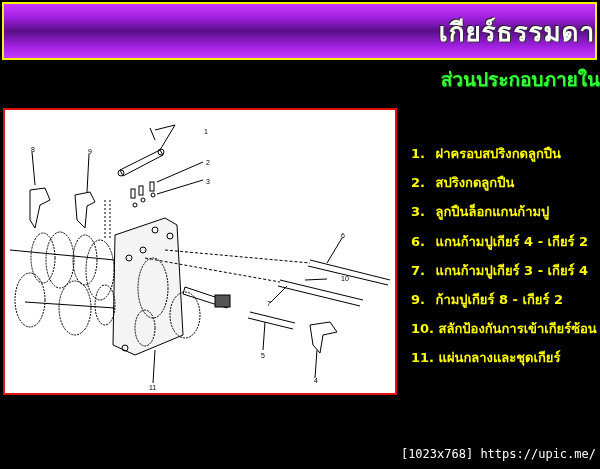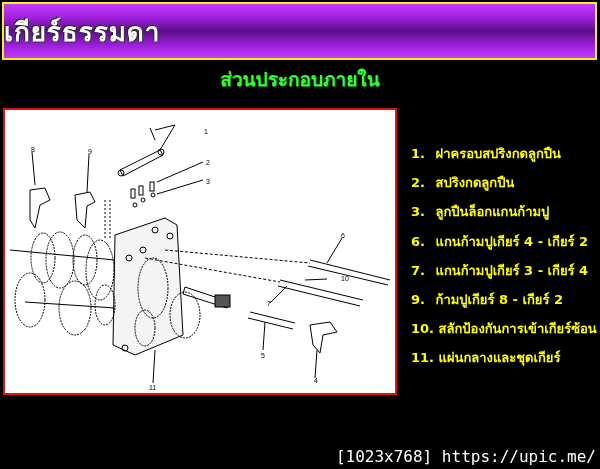--- a/index.html
+++ b/index.html
@@ -1,27 +1,27 @@
 <!DOCTYPE html>
 <html><head>
 <meta charset="utf-8">
 <style>
   html,body{margin:0;padding:0;}
   body{width:600px;height:469px;background:#000;position:relative;overflow:hidden;font-family:"DejaVu Sans",sans-serif;}
   .banner{position:absolute;left:2px;top:2px;width:591px;height:54px;border:2px solid #f2f20a;
     background:linear-gradient(to bottom,#c43cff 0%,#a020e0 25%,#5a0f86 50%,#a020e0 78%,#c43cff 100%);
-    display:flex;align-items:center;justify-content:flex-start;font-family:Liberation Mono, monospace;}
+    display:flex;align-items:center;justify-content:flex-end;font-family:Liberation Mono, monospace;}
   .banner-title{color:#fff;font-size:26px;font-weight:bold;text-shadow:1px 1px 0 #333,-1px -1px 0 #222;letter-spacing:1px;}
-  .subtitle{position:absolute;left:0;top:64px;width:600px;text-align:center;color:#33ff33;font-size:19px;font-weight:bold;text-shadow:1px 1px 0 #0a5a0a;}
+  .subtitle{position:absolute;left:0;top:64px;width:600px;text-align:right;color:#33ff33;font-size:19px;font-weight:bold;text-shadow:1px 1px 0 #0a5a0a;}
   .diagram{position:absolute;left:3px;top:108px;width:390px;height:283px;background:#fff;border:2px solid #e01010;}
   .diagram svg{width:100%;height:100%;}
   .legend{position:absolute;left:400px;top:133px;list-style:none;margin:11px;padding:0;}
   .legend li{color:#ffff00;font-size:13px;font-weight:bold;height:29.2px;line-height:20px;white-space:nowrap;}
   .legend .num{display:inline-block;min-width:20px;}
-  .watermark{position:absolute;right:4px;top:447px;color:#fff;font-family:"DejaVu Sans Mono",monospace;font-size:16px;}
+  .watermark{position:absolute;right:4px;top:447px;color:#fff;font-family:"DejaVu Sans Mono",monospace;font-size:12px;}
   .lbl{font-family:"Liberation Sans",sans-serif;font-size:7px;fill:#000;}
 </style>
 </head>
 <body>
 
 <div class="banner">
   <span class="banner-title">เกียร์ธรรมดา</span>
 </div>
 <div class="subtitle">ส่วนประกอบภายใน</div>
 

